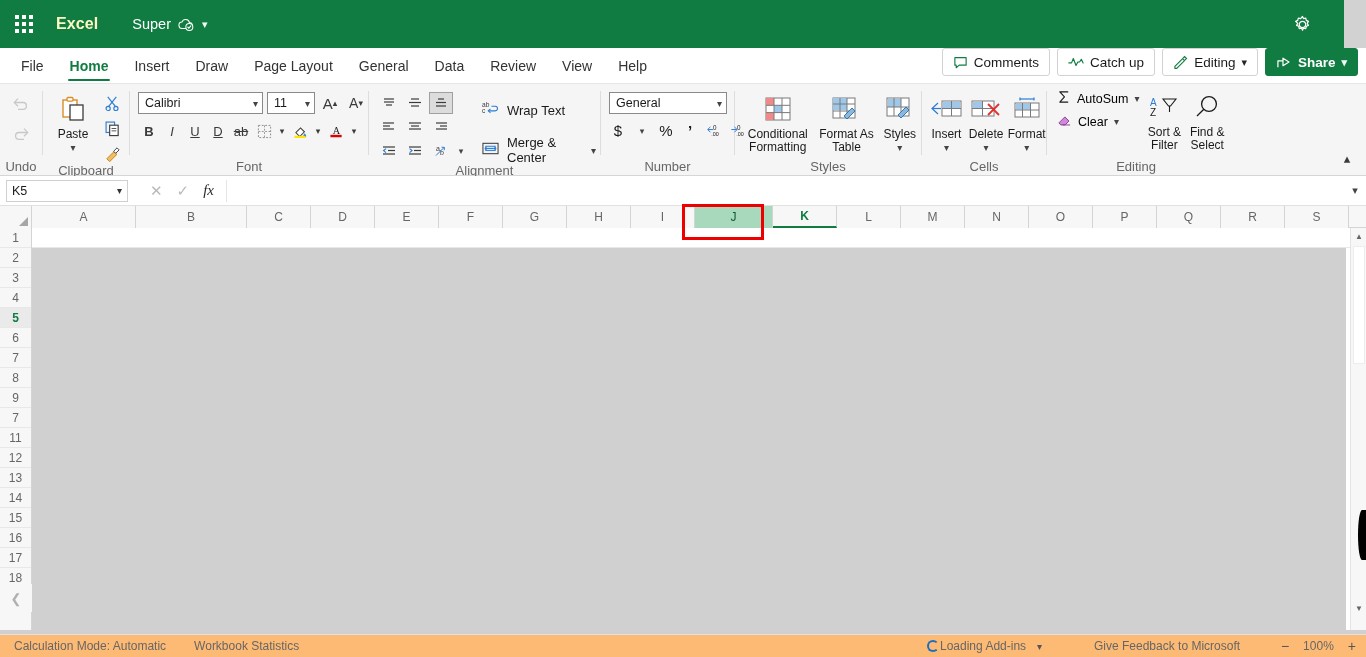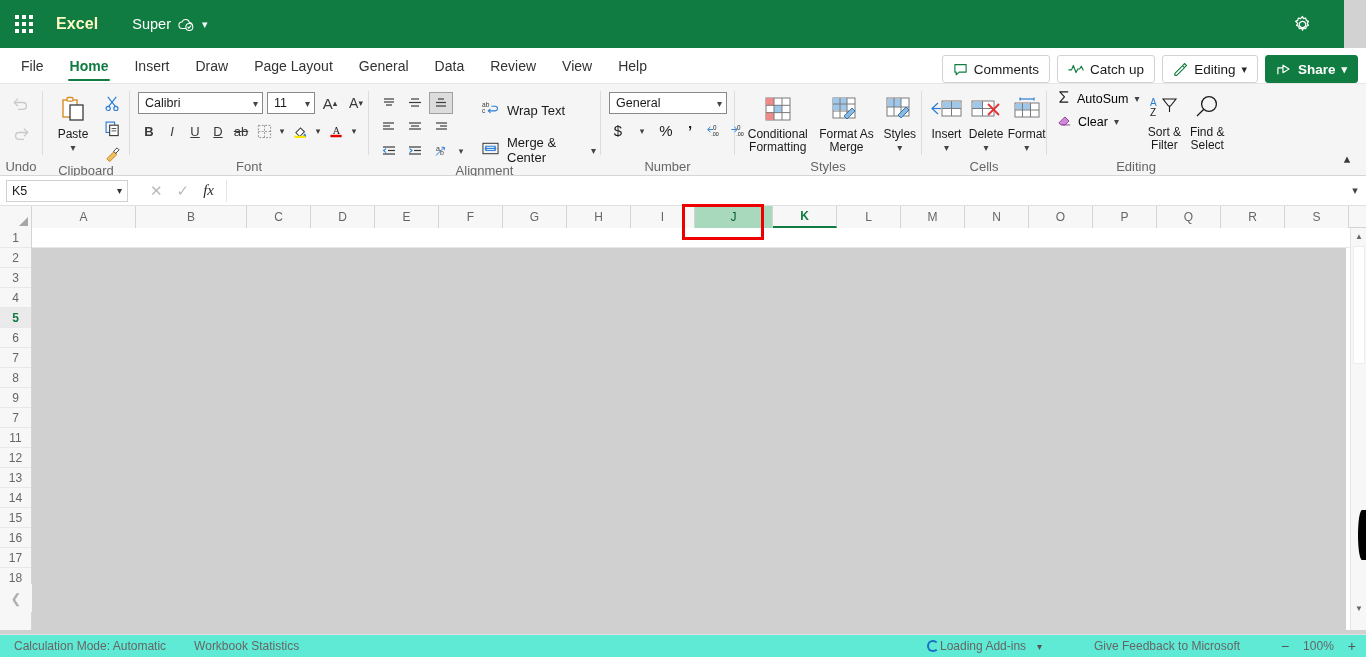--- a/index.html
+++ b/index.html
@@ -66,21 +66,21 @@
     padding: 0 13px; display: flex; align-items: center; font-size: 14px;
     color: #333333; cursor: pointer; position: relative; white-space: nowrap;
   }
   .tab:first-child { margin-left: 8px; }
   .tab.active { color: #107c41; font-weight: bold; }
   .tab.active::after {
     content: ""; position: absolute; left: 11px; right: 11px; bottom: 2px;
     height: 2.5px; background: #107c41; border-radius: 2px;
   }
   .tabrow-right {
-    margin-left: auto; display: flex; align-items: flex-end; gap: 7px;
+    margin-left: auto; display: flex; align-items: flex-start; gap: 7px;
     padding-right: 8px;
   }
   .pillbtn {
     height: 28px; border: 1px solid #d2d2d2; background: #ffffff; border-radius: 3px;
     display: flex; align-items: center; gap: 6px; padding: 0 10px;
     font-size: 13.5px; color: #1a1a1a; cursor: pointer; white-space: nowrap;
   }
   .pillbtn.green {
     background: #107c41; color: #ffffff; border-color: #107c41; font-weight: bold;
   }
@@ -227,21 +227,21 @@
 
   
   .annot {
     position: absolute; left: 682px; top: 204px; width: 82px; height: 36px;
     border: 3px solid #ee0000; pointer-events: none; z-index: 50;
   }
 
   
   .statusbar {
     position: absolute; left: 0; bottom: 0; width: 1366px; height: 23px;
-    background: #5eead4; border-top: 1px solid #e1e1e1;
+    background: #fdba74; border-top: 1px solid #e1e1e1;
     display: flex; align-items: center; font-size: 12px; color: #666666;
   }
   .sb-item { cursor: pointer; white-space: nowrap; }
   .sb-zoom { margin-left: auto; display: flex; align-items: center; gap: 14px;
     padding-right: 10px; }
   .sb-zbtn { cursor: pointer; font-size: 14px; color: #555555; }
   .spinner {
     display: inline-block; width: 12px; height: 12px; border: 2px solid #1b6ec2;
     border-right-color: transparent; border-radius: 50%; vertical-align: -2px;
   }
@@ -618,21 +618,21 @@
           <svg width="32" height="28" viewBox="0 0 32 28">
               <rect x="3" y="2" width="22" height="20" fill="#ffffff" stroke="#7a7a7a" stroke-width="1"></rect>
               <rect x="3" y="2" width="14" height="12" fill="#9ec7ea"></rect>
               <line x1="10" y1="2" x2="10" y2="22" stroke="#7a7a7a" stroke-width="1"></line>
               <line x1="17" y1="2" x2="17" y2="22" stroke="#7a7a7a" stroke-width="1"></line>
               <line x1="3" y1="8" x2="25" y2="8" stroke="#7a7a7a" stroke-width="1"></line>
               <line x1="3" y1="15" x2="25" y2="15" stroke="#7a7a7a" stroke-width="1"></line>
               <path d="M14 20l8-8 3 3-8 8z" fill="#8ab9e0" stroke="#2b6ca8" stroke-width=".9"></path>
             </svg>
         </span>
-        <span>Format As Merge</span>
+        <span>Format As Table</span>
 
       </div>
       <div class="bigbtn" style="width:44px">
         <span class="ic">
           <svg width="32" height="28" viewBox="0 0 32 28">
               <rect x="3" y="2" width="22" height="18" fill="#ffffff" stroke="#7a7a7a" stroke-width="1"></rect>
               <rect x="4" y="3" width="13" height="8" fill="#9ec7ea"></rect>
               <line x1="10" y1="2" x2="10" y2="20" stroke="#7a7a7a" stroke-width="1"></line>
               <line x1="17" y1="2" x2="17" y2="20" stroke="#7a7a7a" stroke-width="1"></line>
               <line x1="3" y1="11" x2="25" y2="11" stroke="#7a7a7a" stroke-width="1"></line>

